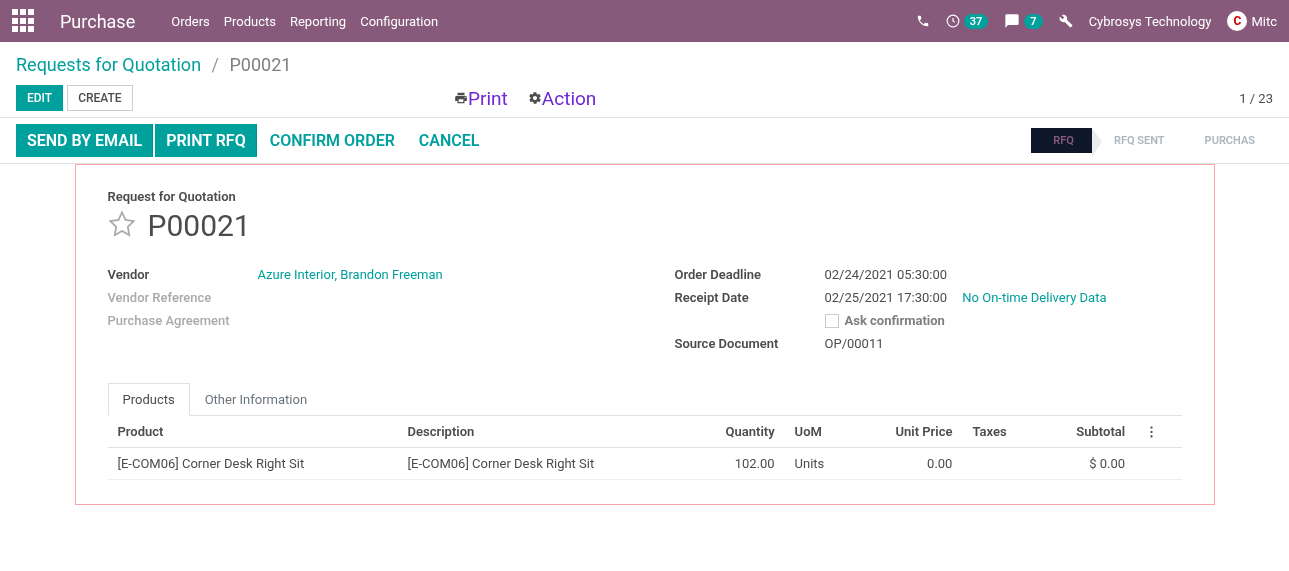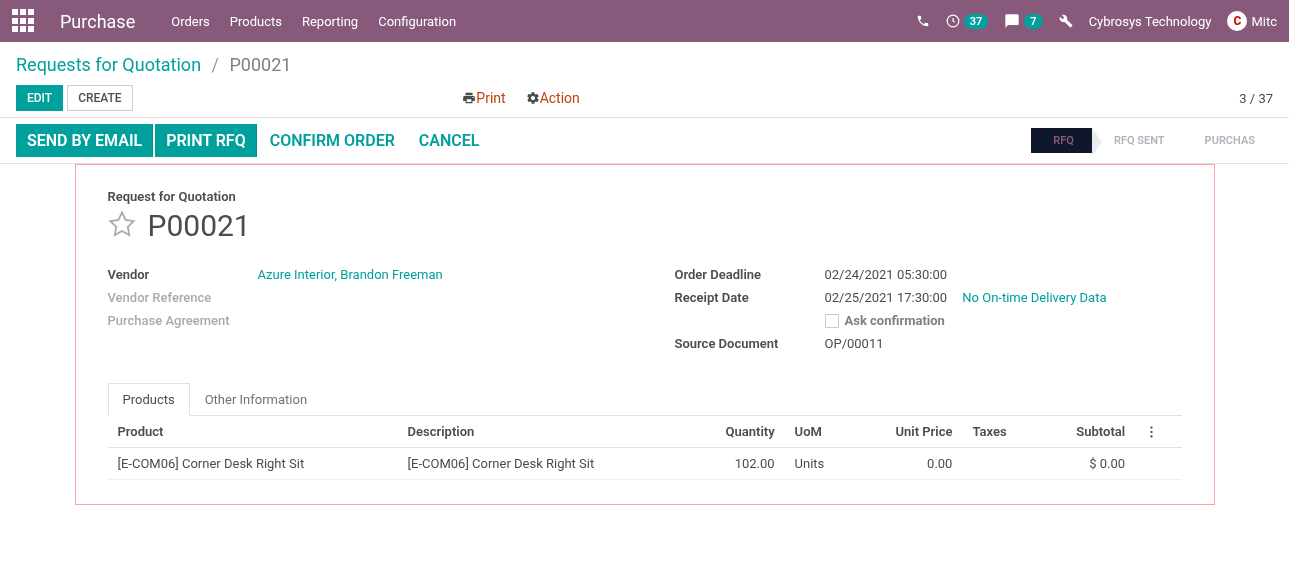--- a/index.html
+++ b/index.html
@@ -3,40 +3,40 @@
 <meta charset="utf-8">
 <style>
 * { margin: 0; padding: 0; box-sizing: border-box; font-family: -apple-system, BlinkMacSystemFont, "Segoe UI", Roboto, "Helvetica Neue", Arial, sans-serif; }
 body { background: #fff; color: #4c4c4c; font-size: 13px; overflow-x: hidden; }
 
 
 .navbar { background: #875a7b; height: 42px; display: flex; align-items: center; padding: 0 12px; color: #fff; }
 .apps-icon { width: 24px; height: 24px; display: flex; flex-wrap: wrap; gap: 2px; cursor: pointer; margin-right: 24px; }
 .apps-icon span { width: 6px; height: 6px; background: #fff; }
 .app-title { font-size: 18px; font-weight: 400; margin-right: 36px; }
-.nav-menu { display: flex; gap: 20px; }
+.nav-menu { display: flex; gap: 14px; }
 .nav-item { color: #fff; cursor: pointer; font-size: 13px; }
 .nav-right { margin-left: auto; display: flex; align-items: center; gap: 16px; }
 .nav-icon { color: #fff; cursor: pointer; display: flex; align-items: center; gap: 4px; position: relative; }
 .badge { background: #00a09d; color: #fff; font-size: 11px; font-weight: 600; padding: 1px 6px; border-radius: 9px; }
 .avatar { width: 20px; height: 20px; border-radius: 50%; background: #fff; display: flex; align-items: center; justify-content: center; color: #c00; font-weight: bold; font-size: 12px; }
 
 
 .control-panel { padding: 12px 16px 6px; border-bottom: none; }
 .breadcrumb { font-size: 18px; margin-bottom: 10px; }
 .breadcrumb a { color: #00a09d; text-decoration: none; cursor: pointer; }
 .breadcrumb .sep { color: #999; margin: 0 6px; }
 .breadcrumb .current { color: #808080; }
 .cp-bottom { display: flex; align-items: center; }
 .btn { padding: 5px 10px; border: 1px solid #ccc; background: #fff; cursor: pointer; font-size: 12px; text-transform: uppercase; font-weight: 500; }
 .btn-primary { background: #00a09d; border-color: #00a09d; color: #fff; }
 .btn-secondary { background: #fff; color: #4c4c4c; }
 .btn + .btn { margin-left: 4px; }
 .cp-center { margin-left: auto; margin-right: auto; display: flex; gap: 20px; }
-.dropdown-toggle { display: flex; align-items: center; gap: 0; cursor: pointer; color: #c2410c; font-size: 14px; }
+.dropdown-toggle { display: flex; align-items: center; gap: 0; cursor: pointer; color: #6d28d9; font-size: 19px; }
 .pager { margin-left: auto; color: #4c4c4c; font-size: 13px; }
 
 
 .status-bar { display: flex; align-items: center; padding: 6px 16px; border-top: 1px solid #dee2e6; border-bottom: 1px solid #dee2e6; background: #fff; }
 .status-btn { padding: 6px 10px; margin-right: 2px; cursor: pointer; text-transform: uppercase; font-size: 16px; font-weight: 600; border: 1px solid transparent; }
 .status-btn.highlight { background: #00a09d; color: #fff; border-color: #00a09d; border-right: 1px solid #048f8c; }
 .status-btn.link { color: #00a09d; }
 .status-arrows { margin-left: auto; display: flex; }
 .arrow-step { position: relative; padding: 6px 18px 6px 22px; background: #e9ecef; color: #adb5bd; font-size: 11px; font-weight: 600; margin-right: 0; }
 .arrow-step.active { background: #0f172a; color: #875a7b; }
@@ -147,21 +147,21 @@
           </svg>
         <span>Print</span>
       </div>
       <div class="dropdown-toggle">
         <svg width="14" height="14" viewBox="0 0 24 24" fill="#4c4c4c">
             <path d="M19.4 13c0-.3.1-.7.1-1s0-.7-.1-1l2.1-1.6c.2-.1.2-.4.1-.6l-2-3.5c-.1-.2-.4-.3-.6-.2l-2.5 1c-.5-.4-1.1-.7-1.7-1l-.4-2.6c0-.2-.2-.4-.5-.4h-4c-.2 0-.4.2-.5.4l-.4 2.6c-.6.3-1.2.6-1.7 1l-2.5-1c-.2-.1-.5 0-.6.2l-2 3.5c-.1.2-.1.5.1.6L4.6 11c0 .3-.1.7-.1 1s0 .7.1 1l-2.1 1.6c-.2.1-.2.4-.1.6l2 3.5c.1.2.4.3.6.2l2.5-1c.5.4 1.1.7 1.7 1l.4 2.6c0 .2.2.4.5.4h4c.2 0 .4-.2.5-.4l.4-2.6c.6-.3 1.2-.6 1.7-1l2.5 1c.2.1.5 0 .6-.2l2-3.5c.1-.2.1-.5-.1-.6L19.4 13zM12 15.5c-1.9 0-3.5-1.6-3.5-3.5s1.6-3.5 3.5-3.5 3.5 1.6 3.5 3.5-1.6 3.5-3.5 3.5z"></path>
           </svg>
         <span>Action</span>
       </div>
     </div>
-    <div class="pager">3 / 37</div>
+    <div class="pager">1 / 23</div>
   </div>
 </div>
 
 <div class="status-bar">
   <div class="status-btn highlight">Send by Email</div>
   <div class="status-btn highlight">Print RFQ</div>
   <div class="status-btn link">Confirm Order</div>
   <div class="status-btn link">Cancel</div>
   <div class="status-arrows">
     <div class="arrow-step active">RFQ</div>

